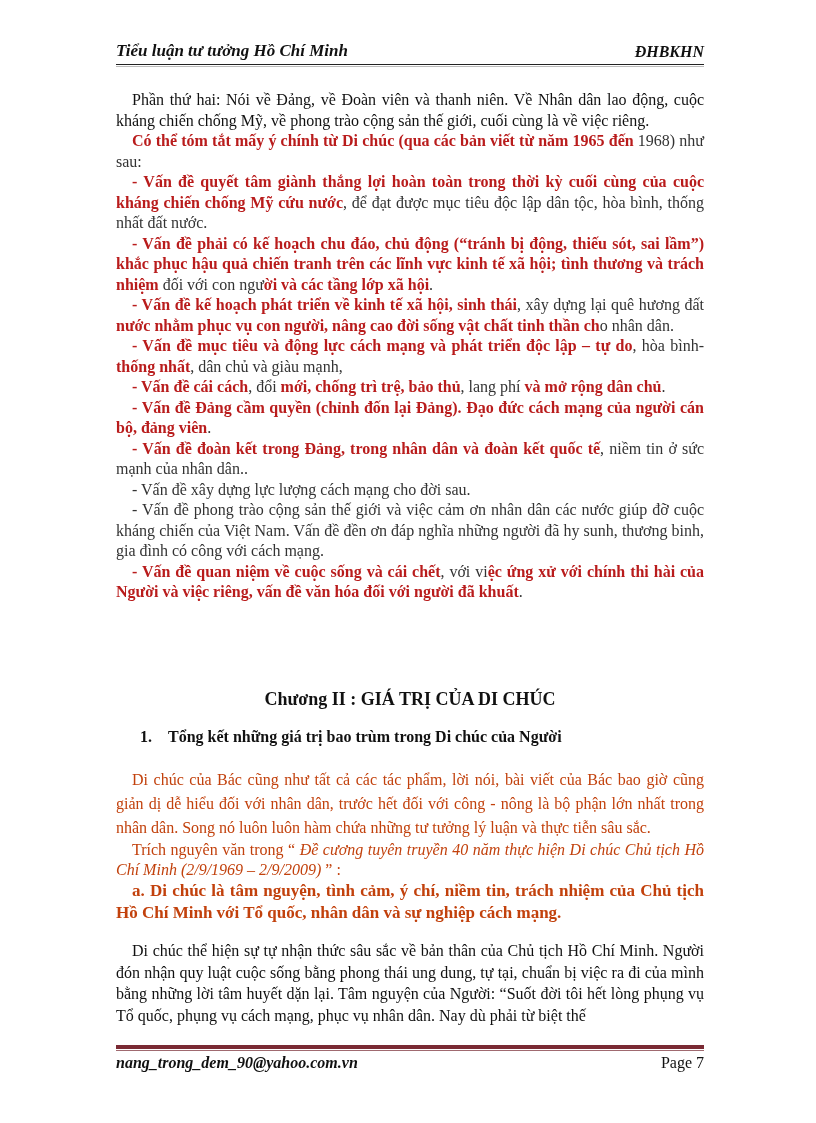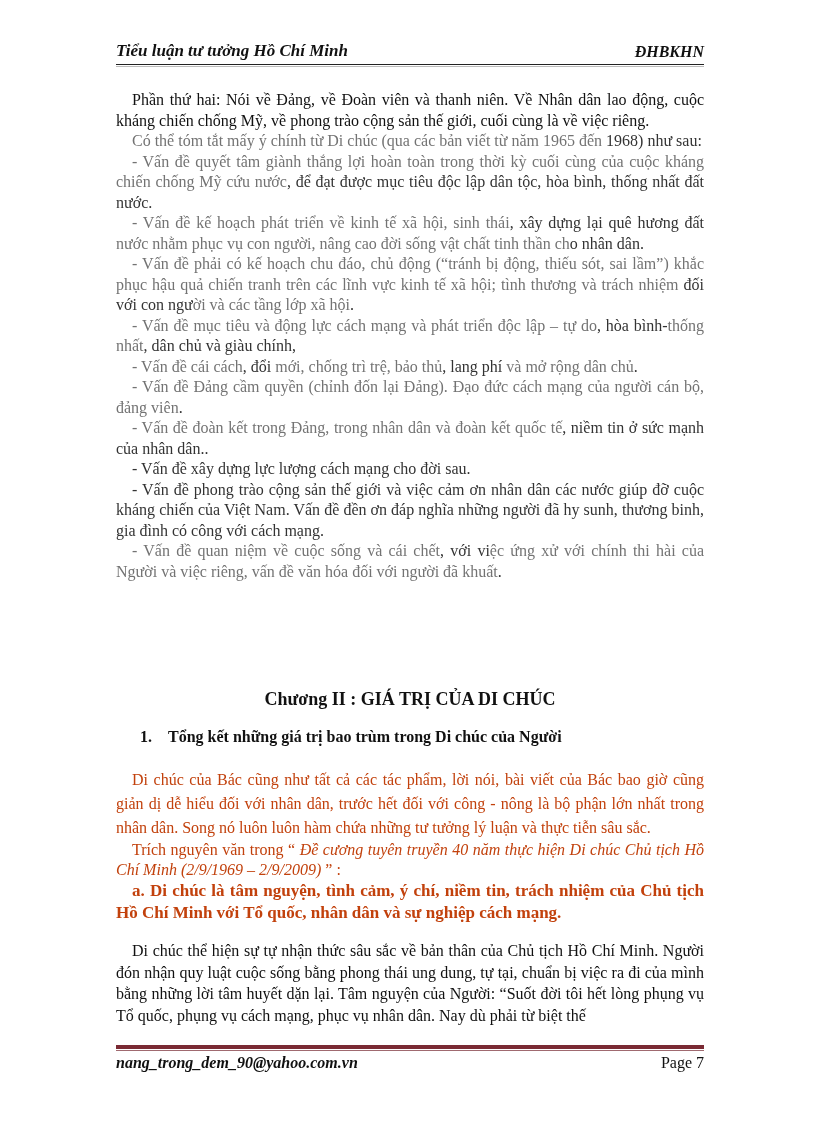--- a/index.html
+++ b/index.html
@@ -11,21 +11,21 @@
             border-bottom: 1.5px solid #222; }
   .header .title { position: absolute; left: 0; bottom: 3px; font-style: italic; font-weight: bold;
                    font-size: 17px; }
   .header .org { position: absolute; right: 0; bottom: 3px; font-style: italic; font-weight: bold;
                  font-size: 16px; }
   .header-line2 { position: absolute; left: 116px; top: 66px; width: 588px; border-top: 1px solid #bbb; }
 
   .content { position: absolute; left: 116px; top: 90px; width: 588px; font-size: 16px;
              line-height: 20.5px; text-align: justify; }
   .p { margin: 0; text-indent: 16px; }
-  .b { font-weight: normal; color: #737373; }
+  .b { font-weight: bold; color: #b91c1c; }
   .n { font-weight: normal; color: #333; }
 
   .chapter { position: absolute; left: 116px; top: 689px; width: 588px; text-align: center;
              font-weight: bold; font-size: 18px; }
   .section { position: absolute; left: 140px; top: 728px; font-weight: bold; font-size: 16px; }
   .section .num { display: inline-block; width: 28px; }
 
   .content2 { position: absolute; left: 116px; top: 768px; width: 588px; font-size: 16px;
               line-height: 24px; text-align: justify; color: #c2410c; }
   .content2 .p { text-indent: 16px; }
@@ -51,23 +51,23 @@
     <span class="title">Tiểu luận tư tưởng Hồ Chí Minh</span>
     <span class="org">ĐHBKHN</span>
   </div>
   <div class="header-line2"></div>
 
   <div class="content">
     <p class="p">Phần thứ hai: Nói về Đảng, về Đoàn viên và thanh niên. Về Nhân dân lao động, cuộc kháng chiến chống Mỹ, về phong trào cộng sản thế giới, cuối cùng là về việc riêng.</p>
     <p class="p"><span class="b">Có thể tóm tắt mấy ý chính từ Di chúc (qua các bản viết từ năm 1965 đến</span><span class="n"> 1968) như sau:</span></p>
 
     <p class="p"><span class="b">- Vấn đề quyết tâm giành thắng lợi hoàn toàn trong thời kỳ cuối cùng của cuộc kháng chiến chống Mỹ cứu nước</span><span class="n">, để đạt được mục tiêu độc lập dân tộc, hòa bình, thống nhất đất nước.</span></p>
+    <p class="p"><span class="b">- Vấn đề phải có kế hoạch chu đáo, chủ động (“tránh bị động, thiếu sót, sai lầm”) khắc phục hậu quả chiến tranh trên các lĩnh vực kinh tế xã hội; tình thương và trách nhiệm</span><span class="n"> đối với con ngư</span><span class="b">ời và các tầng lớp xã hội</span><span class="n">.</span></p>
     <p class="p"><span class="b">- Vấn đề kế hoạch phát triển về kinh tế xã hội, sinh thái</span><span class="n">, xây dựng lại quê hương đất </span><span class="b">nước nhằm phục vụ con người, nâng cao đời sống vật chất tinh thần ch</span><span class="n">o nhân dân.</span></p>
-    <p class="p"><span class="b">- Vấn đề phải có kế hoạch chu đáo, chủ động (“tránh bị động, thiếu sót, sai lầm”) khắc phục hậu quả chiến tranh trên các lĩnh vực kinh tế xã hội; tình thương và trách nhiệm</span><span class="n"> đối với con ngư</span><span class="b">ời và các tầng lớp xã hội</span><span class="n">.</span></p>
-    <p class="p"><span class="b">- Vấn đề mục tiêu và động lực cách mạng và phát triển độc lập – tự do</span><span class="n">, hòa bình-</span><span class="b">thống nhất</span><span class="n">, dân chủ và giàu chính,</span></p>
+    <p class="p"><span class="b">- Vấn đề mục tiêu và động lực cách mạng và phát triển độc lập – tự do</span><span class="n">, hòa bình-</span><span class="b">thống nhất</span><span class="n">, dân chủ và giàu mạnh,</span></p>
     <p class="p"><span class="b">- Vấn đề cái cách</span><span class="n">, đổi </span><span class="b">mới, chống trì trệ, bảo thủ</span><span class="n">, lang phí </span><span class="b">và mở rộng dân chủ</span><span class="n">.</span></p>
     <p class="p"><span class="b">- Vấn đề Đảng cầm quyền (chỉnh đốn lại Đảng). Đạo đức cách mạng của người cán bộ, đảng viên</span><span class="n">.</span></p>
     <p class="p"><span class="b">- Vấn đề đoàn kết trong Đảng, trong nhân dân và đoàn kết quốc tế</span><span class="n">, niềm tin ở sức mạnh của nhân dân..</span></p>
     <p class="p"><span class="b"></span><span class="n">- Vấn đề xây dựng lực lượng cách mạng cho đời sau.</span></p>
     <p class="p"><span class="b"></span><span class="n">- Vấn đề phong trào cộng sản thế giới và việc cảm ơn nhân dân các nước giúp đỡ cuộc kháng chiến của Việt Nam. Vấn đề đền ơn đáp nghĩa những người đã hy sunh, thương binh, gia đình có công với cách mạng.</span></p>
     <p class="p"><span class="b">- Vấn đề quan niệm về cuộc sống và cái chết</span><span class="n">, với vi</span><span class="b">ệc ứng xử với chính thi hài của Người và việc riêng, vấn đề văn hóa đối với người đã khuất</span><span class="n">.</span></p>
   </div>
 
   <div class="chapter">Chương II : GIÁ TRỊ CỦA DI CHÚC</div>
 

